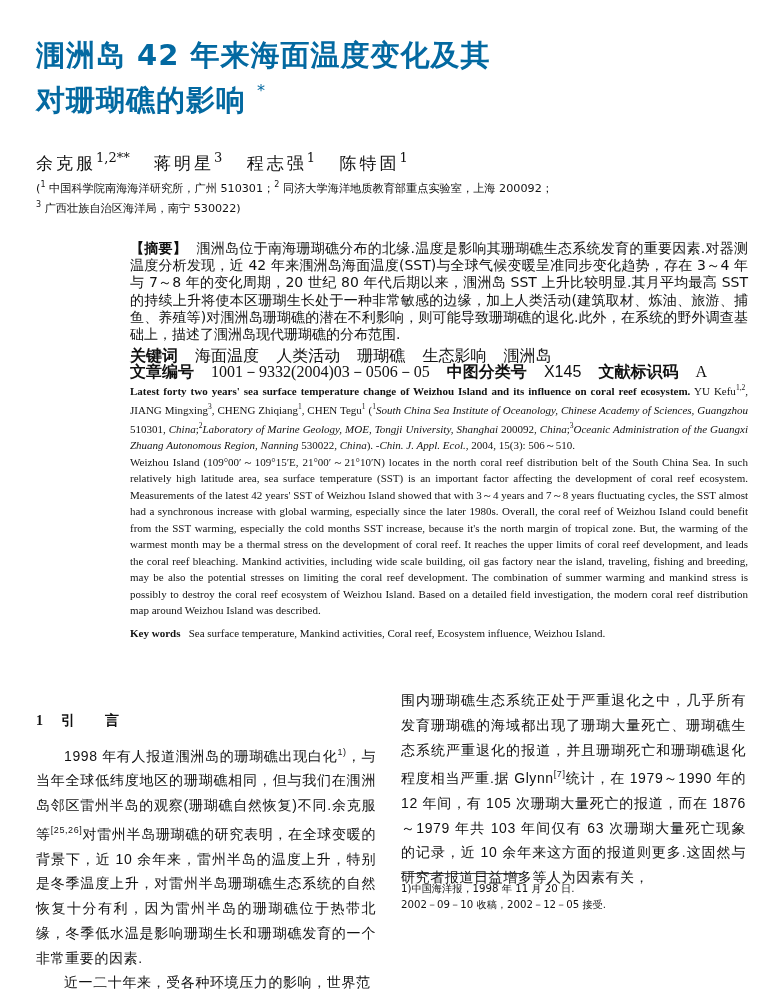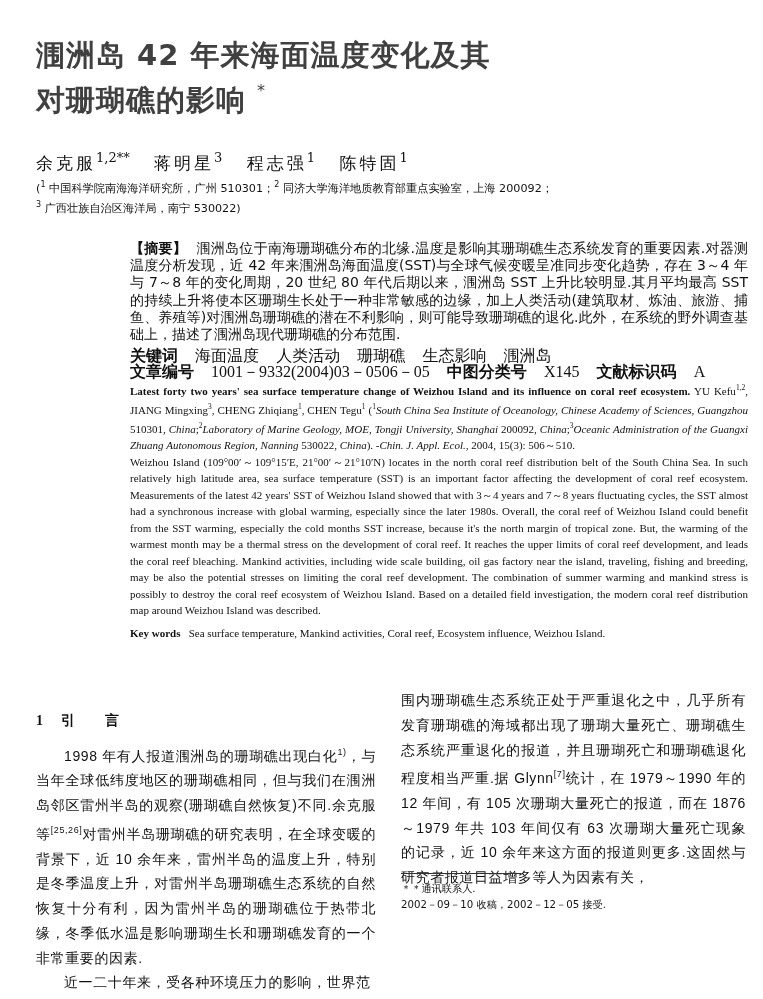--- a/index.html
+++ b/index.html
@@ -1,18 +1,18 @@
 <!DOCTYPE html>
 <html><head>
 <meta charset="utf-8">
 <style>
   html, body { margin:0; padding:0; background:#ffffff; }
   body { width:763px; height:999px; position:relative; overflow:hidden; color:#111; font-family:"DejaVu Serif", serif; }
   .abs { position:absolute; }
-  .title { left:36px; font-family:"DejaVu Sans", sans-serif; font-size:29px; font-weight:bold; letter-spacing:1px; color:#404040; white-space:nowrap; }
+  .title { left:36px; font-family:"DejaVu Sans", sans-serif; font-size:29px; font-weight:bold; letter-spacing:1px; color:#0369a1; white-space:nowrap; }
   .title .star { font-size:16px; vertical-align:top; font-weight:normal; }
   .authors { left:36px; top:150px; font-size:17px; letter-spacing:3px; white-space:nowrap; }
   .authors .au { margin-right:16px; }
   .authors sup { font-size:13px; letter-spacing:0; }
   .affil { left:36px; font-size:11.2px; white-space:nowrap; font-family:"DejaVu Sans", sans-serif; }
   .affil sup { font-size:8px; }
   .abs-block { left:130px; width:618px; font-size:14px; line-height:17.2px; font-family:"DejaVu Sans", sans-serif; text-align:justify; }
   .bold { font-weight:bold; }
   .kw-line { left:130px; font-size:16px; white-space:nowrap; font-family:"DejaVu Sans", sans-serif; }
   .kw-line span.item { margin-left:12px; }
@@ -55,21 +55,21 @@
   <span class="item">海面温度</span>
   <span class="item">人类活动</span>
   <span class="item">珊瑚礁</span>
   <span class="item">生态影响</span>
   <span class="item">涠洲岛</span>
 </div>
 <div class="abs kw-line" style="top:362px;">
   <span class="bold">文章编号</span>
   <span class="item" style="font-family:'Liberation Serif',serif;">1001－9332(2004)03－0506－05</span>
   <span class="item bold">中图分类号</span>
-  <span class="item" style="font-family:Liberation Serif, serif;">X145</span>
+  <span class="item" style="font-family:Liberation Sans, sans-serif;">X145</span>
   <span class="item bold">文献标识码</span>
   <span class="item" style="font-family:'Liberation Serif',serif;">A</span>
 </div>
 
 <div class="abs en-block" style="top:380px;">
   <span class="bold">Latest forty two years' sea surface temperature change of Weizhou Island and its influence on coral reef ecosystem.</span>
   <span>YU Kefu</span><sup>1,2</sup><span>, JIANG Mingxing</span><sup>3</sup><span>, CHENG Zhiqiang</span><sup>1</sup><span>, CHEN Tegu</span><sup>1</sup>
   (<sup>1</sup><i>South China Sea Institute of Oceanology, Chinese Academy of Sciences, Guangzhou</i><span> 510301, </span><i>China</i>;<sup>2</sup><i>Laboratory of Marine Geology, MOE, Tongji University, Shanghai</i><span> 200092, </span><i>China</i>;<sup>3</sup><i>Oceanic Administration of the Guangxi Zhuang Autonomous Region, Nanning</i><span> 530022, </span><i>China</i>). -<i>Chin. J. Appl. Ecol.</i><span>, 2004, 15(3): 506～510.</span>
   <br>
   <span>Weizhou Island (109°00′～109°15′E, 21°00′～21°10′N) locates in the north coral reef distribution belt of the South China Sea. In such relatively high latitude area, sea surface temperature (SST) is an important factor affecting the development of coral reef ecosystem. Measurements of the latest 42 years' SST of Weizhou Island showed that with 3～4 years and 7～8 years fluctuating cycles, the SST almost had a synchronous increase with global warming, especially since the later 1980s. Overall, the coral reef of Weizhou Island could benefit from the SST warming, especially the cold months SST increase, because it's the north margin of tropical zone. But, the warming of the warmest month may be a thermal stress on the development of coral reef. It reaches the upper limits of coral reef development, and leads the coral reef bleaching. Mankind activities, including wide scale building, oil gas factory near the island, traveling, fishing and breeding, may be also the potential stresses on limiting the coral reef development. The combination of summer warming and mankind stress is possibly to destroy the coral reef ecosystem of Weizhou Island. Based on a detailed field investigation, the modern coral reef distribution map around Weizhou Island was described.</span>
@@ -82,15 +82,15 @@
   <p class="indent"><span>1998 年有人报道涠洲岛的珊瑚礁出现白化</span><sup>1)</sup><span>，与当年全球低纬度地区的珊瑚礁相同，但与我们在涠洲岛邻区雷州半岛的观察(珊瑚礁自然恢复)不同.余克服等</span><sup>[25,26]</sup><span>对雷州半岛珊瑚礁的研究表明，在全球变暖的背景下，近 10 余年来，雷州半岛的温度上升，特别是冬季温度上升，对雷州半岛珊瑚礁生态系统的自然恢复十分有利，因为雷州半岛的珊瑚礁位于热带北缘，冬季低水温是影响珊瑚生长和珊瑚礁发育的一个非常重要的因素.</span></p>
   <p class="indent">近一二十年来，受各种环境压力的影响，世界范</p>
 </div>
 
 <div class="abs col right-col">
   <p><span>围内珊瑚礁生态系统正处于严重退化之中，几乎所有发育珊瑚礁的海域都出现了珊瑚大量死亡、珊瑚礁生态系统严重退化的报道，并且珊瑚死亡和珊瑚礁退化程度相当严重.据 Glynn</span><sup>[7]</sup><span>统计，在 1979～1990 年的 12 年间，有 105 次珊瑚大量死亡的报道，而在 1876～1979 年共 103 年间仅有 63 次珊瑚大量死亡现象的记录，近 10 余年来这方面的报道则更多.这固然与研究者报道日益增多等人为因素有关，</span></p>
 </div>
 
 <div class="abs fn-rule"></div>
 <div class="abs footnotes">
-  <p>＊＊通讯联系人.</p>
+  <p>1)中国海洋报，1998 年 11 月 20 日.</p>
   <p>2002－09－10 收稿，2002－12－05 接受.</p>
 </div>
 
 </body></html>

